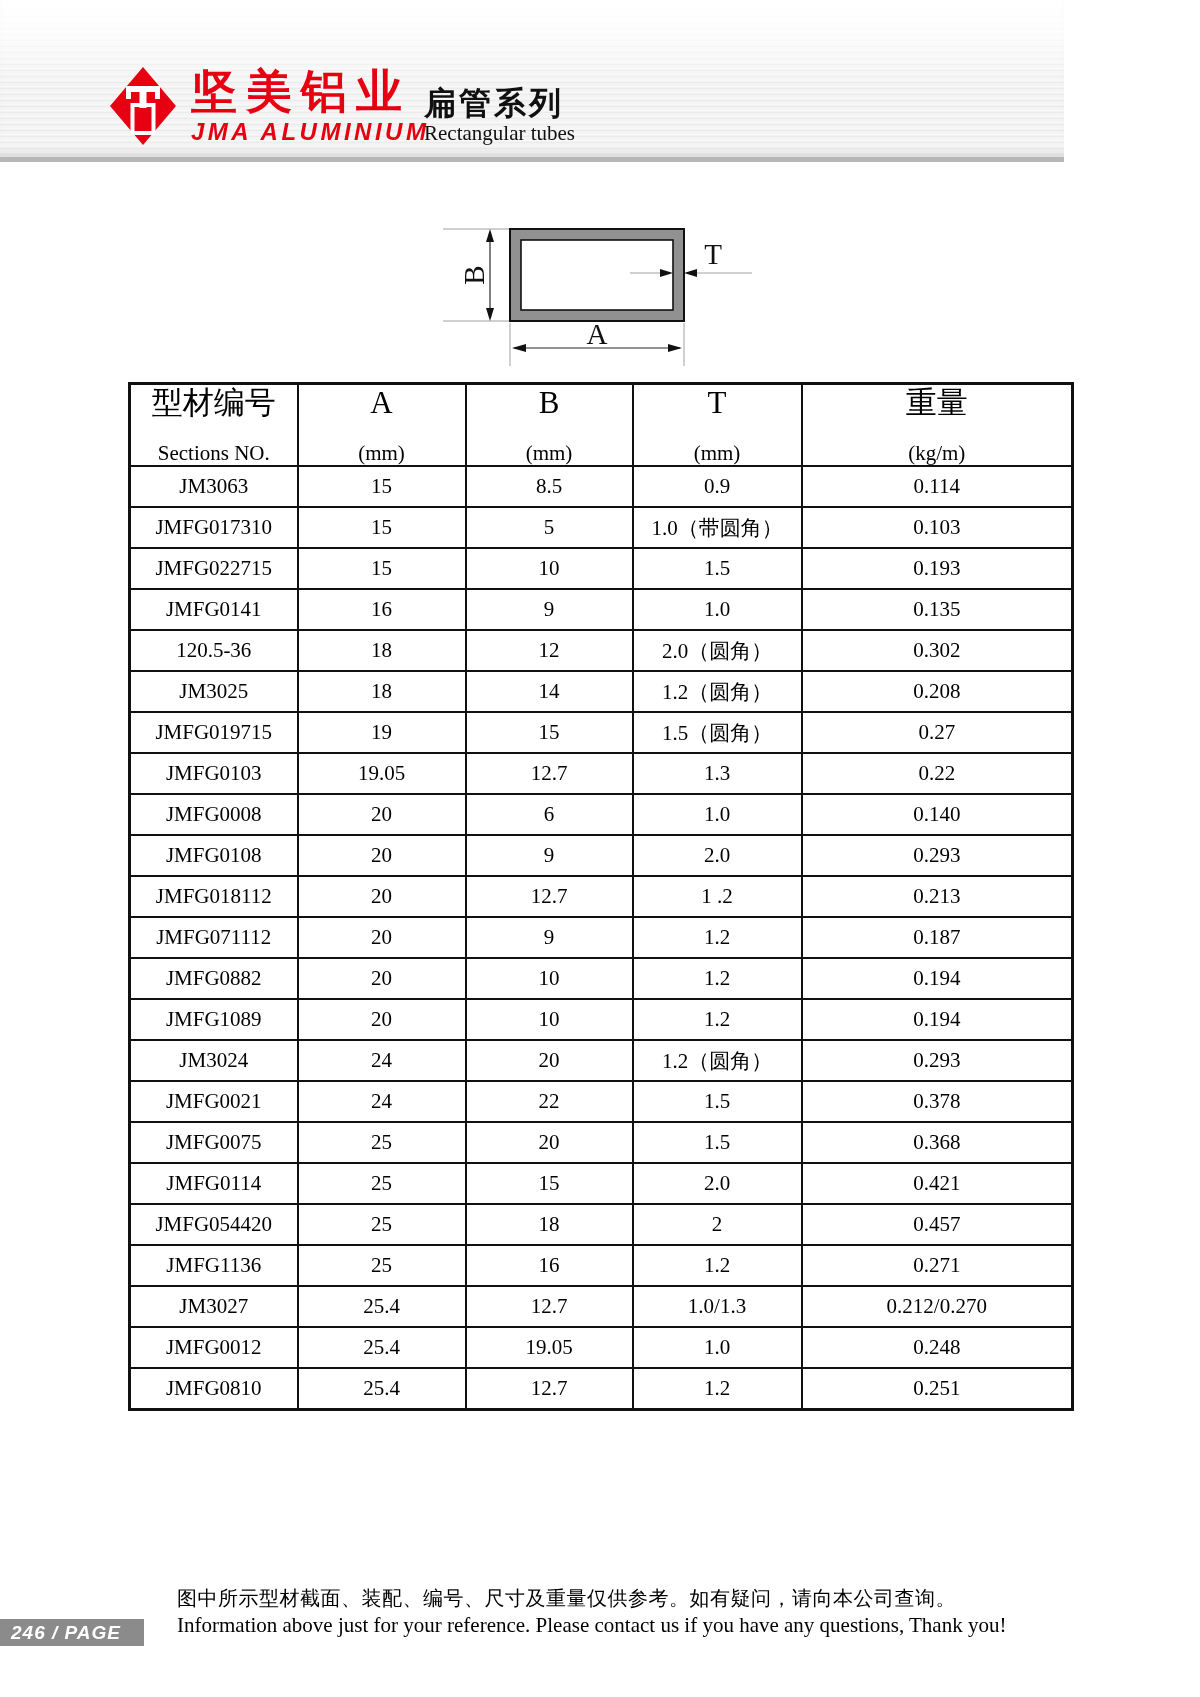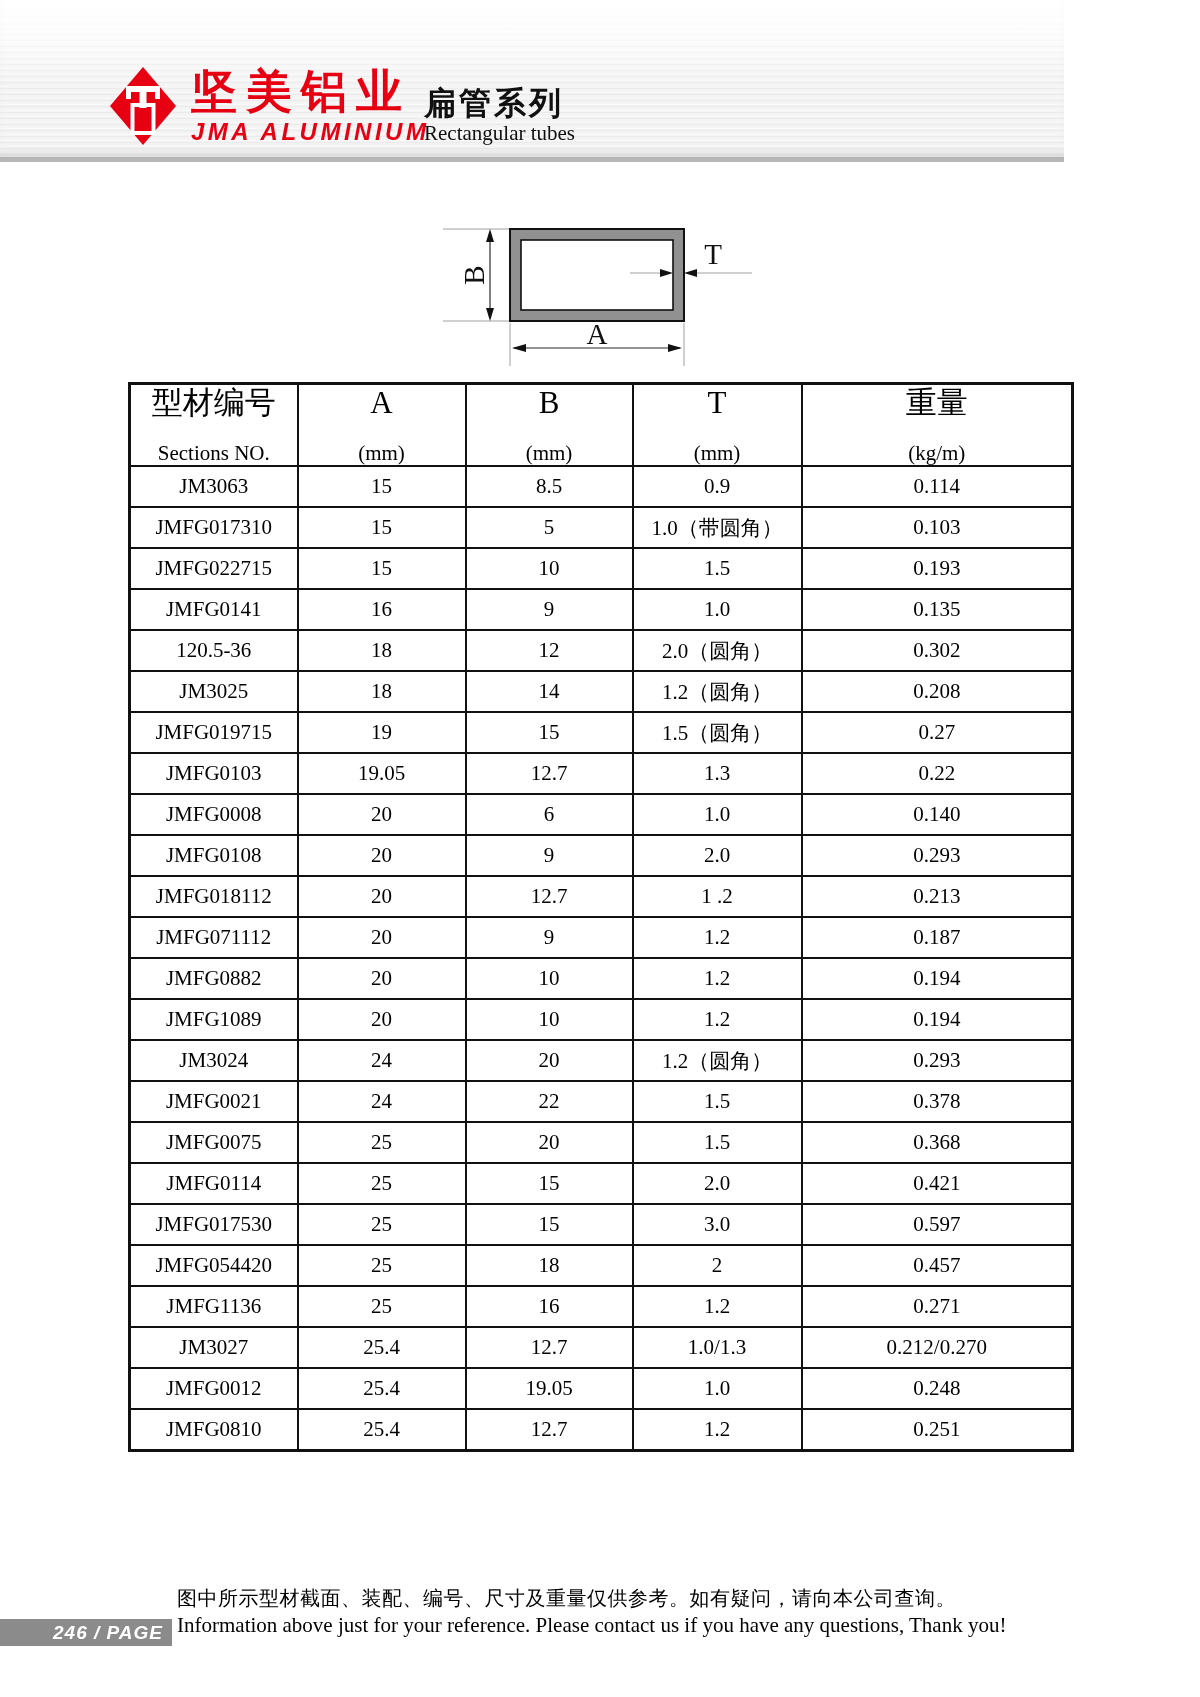--- a/index.html
+++ b/index.html
@@ -61,25 +61,25 @@
     border:2px solid var(--line-black);text-align:center;color:#000;
     padding:0;font-weight:normal;overflow:hidden;white-space:nowrap;
   }
   thead th{height:80px;vertical-align:middle;}
   .th-l1{font-size:31px;line-height:1;margin-bottom:25px;}
   .th-l2{font-size:21px;line-height:1;}
   tbody td{height:39px;font-size:21px;vertical-align:middle;}
 
   
   .page-box{
-    position:absolute;left:0;top:1619px;width:172px;height:27px;box-sizing:border-box;
+    position:absolute;left:0;top:1619px;width:144px;height:27px;box-sizing:border-box;
     background:var(--page-box-gray);color:#fff;
     font-family:"Liberation Sans","DejaVu Sans",sans-serif;font-weight:bold;font-style:italic;
     font-size:19px;letter-spacing:1px;
-    display:flex;align-items:center;justify-content:flex-end;padding-right:9px;
+    display:flex;align-items:center;justify-content:flex-end;padding-right:23px;
   }
   .note-cn{
     position:absolute;left:177px;top:1585px;
     font-family:"Liberation Sans","DejaVu Sans",sans-serif;font-weight:normal;
     font-size:20px;color:#000;letter-spacing:.5px;white-space:nowrap;
   }
   .note-en{
     position:absolute;left:177px;top:1613px;
     font-size:21px;color:#000;white-space:nowrap;
   }
@@ -291,27 +291,20 @@
         <td>0.368</td>
       </tr>
       <tr>
         <td>JMFG0114</td>
         <td>25</td>
         <td>15</td>
         <td>2.0</td>
         <td>0.421</td>
       </tr>
       <tr>
-        <td>JMFG017530</td>
-        <td>25</td>
-        <td>15</td>
-        <td>3.0</td>
-        <td>0.597</td>
-      </tr>
-      <tr>
         <td>JMFG054420</td>
         <td>25</td>
         <td>18</td>
         <td>2</td>
         <td>0.457</td>
       </tr>
       <tr>
         <td>JMFG1136</td>
         <td>25</td>
         <td>16</td>

